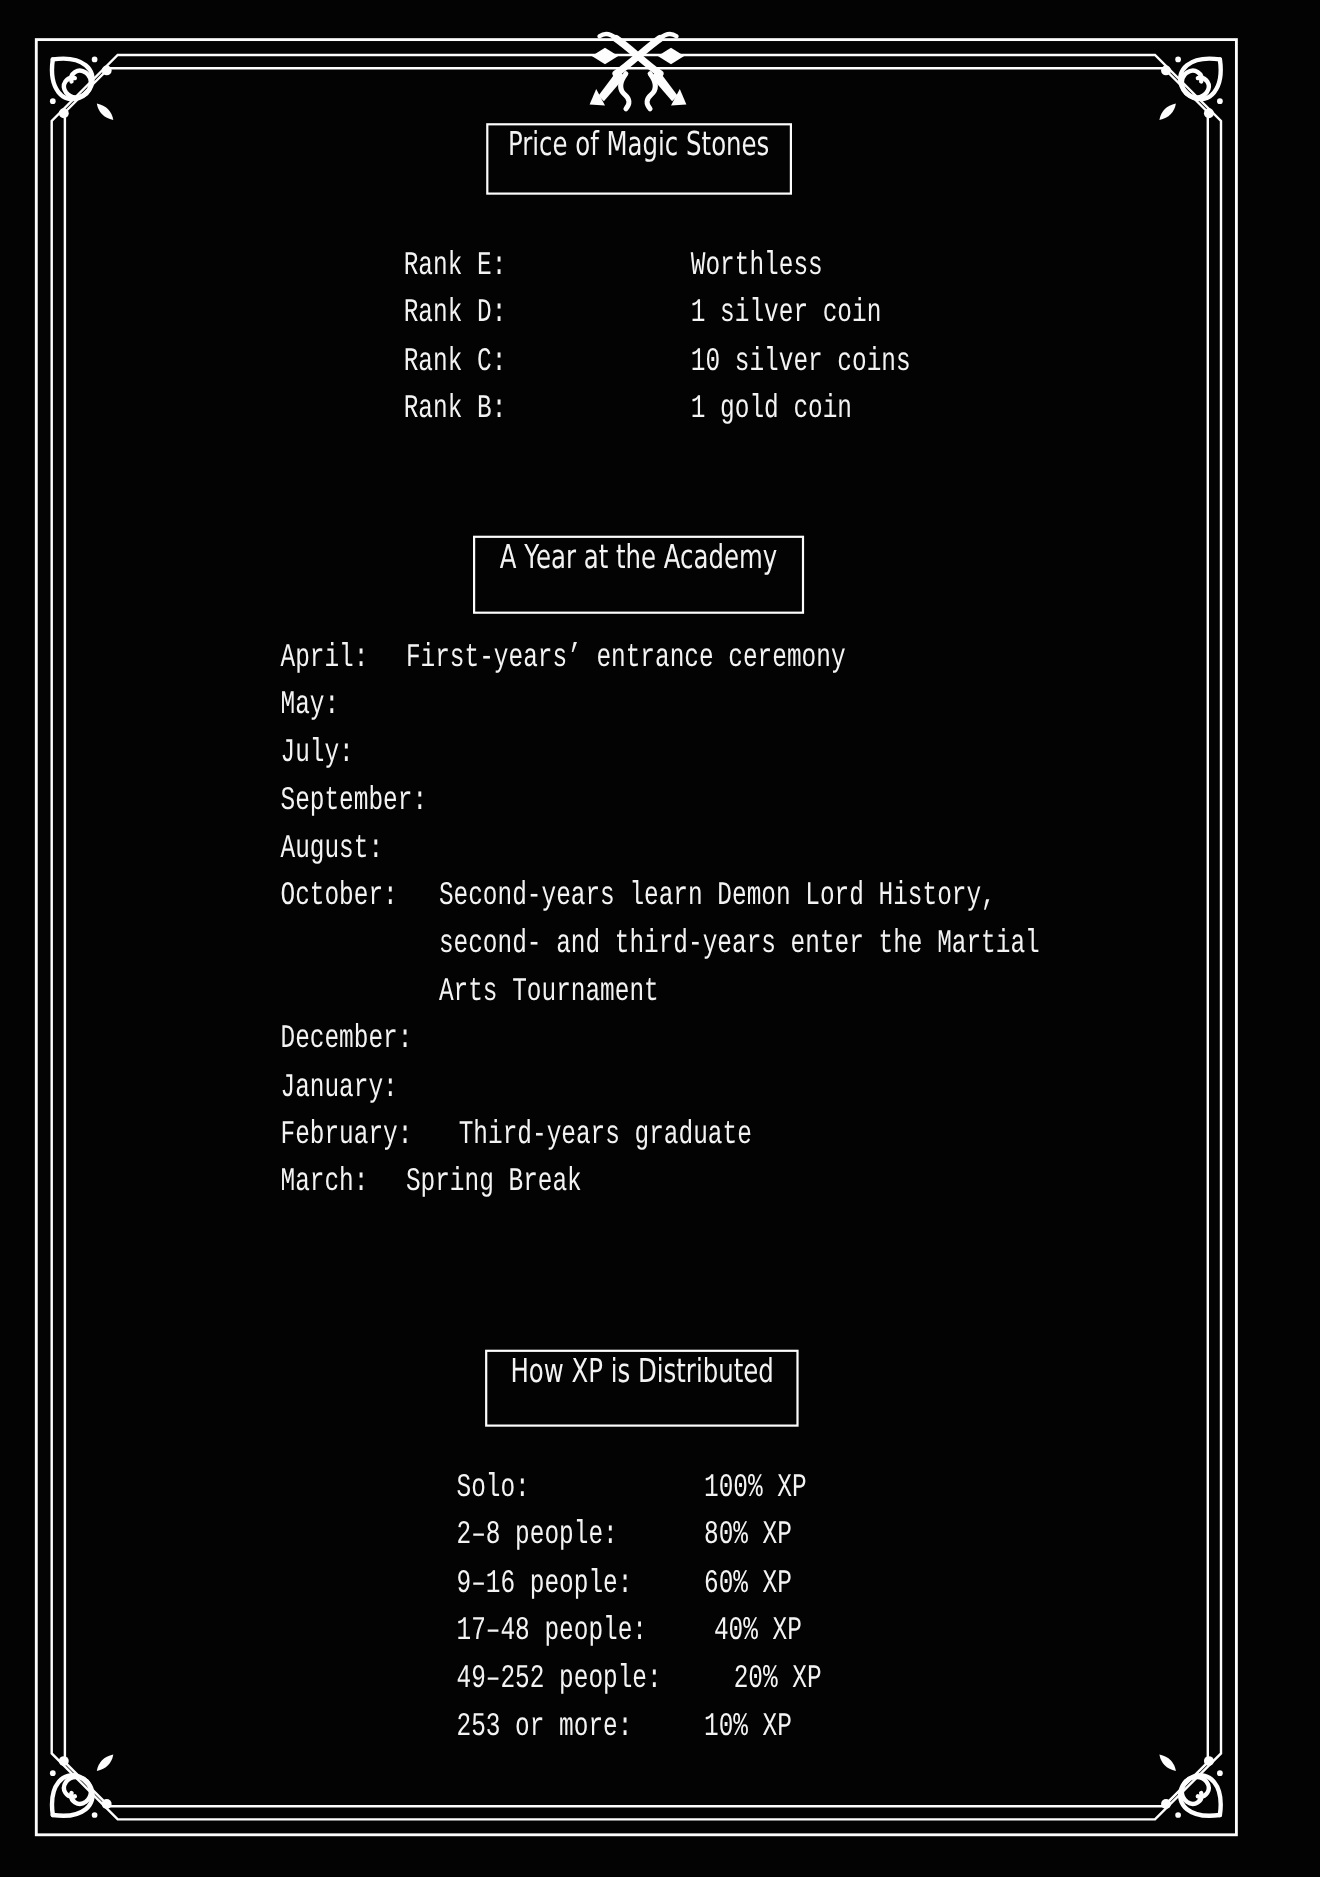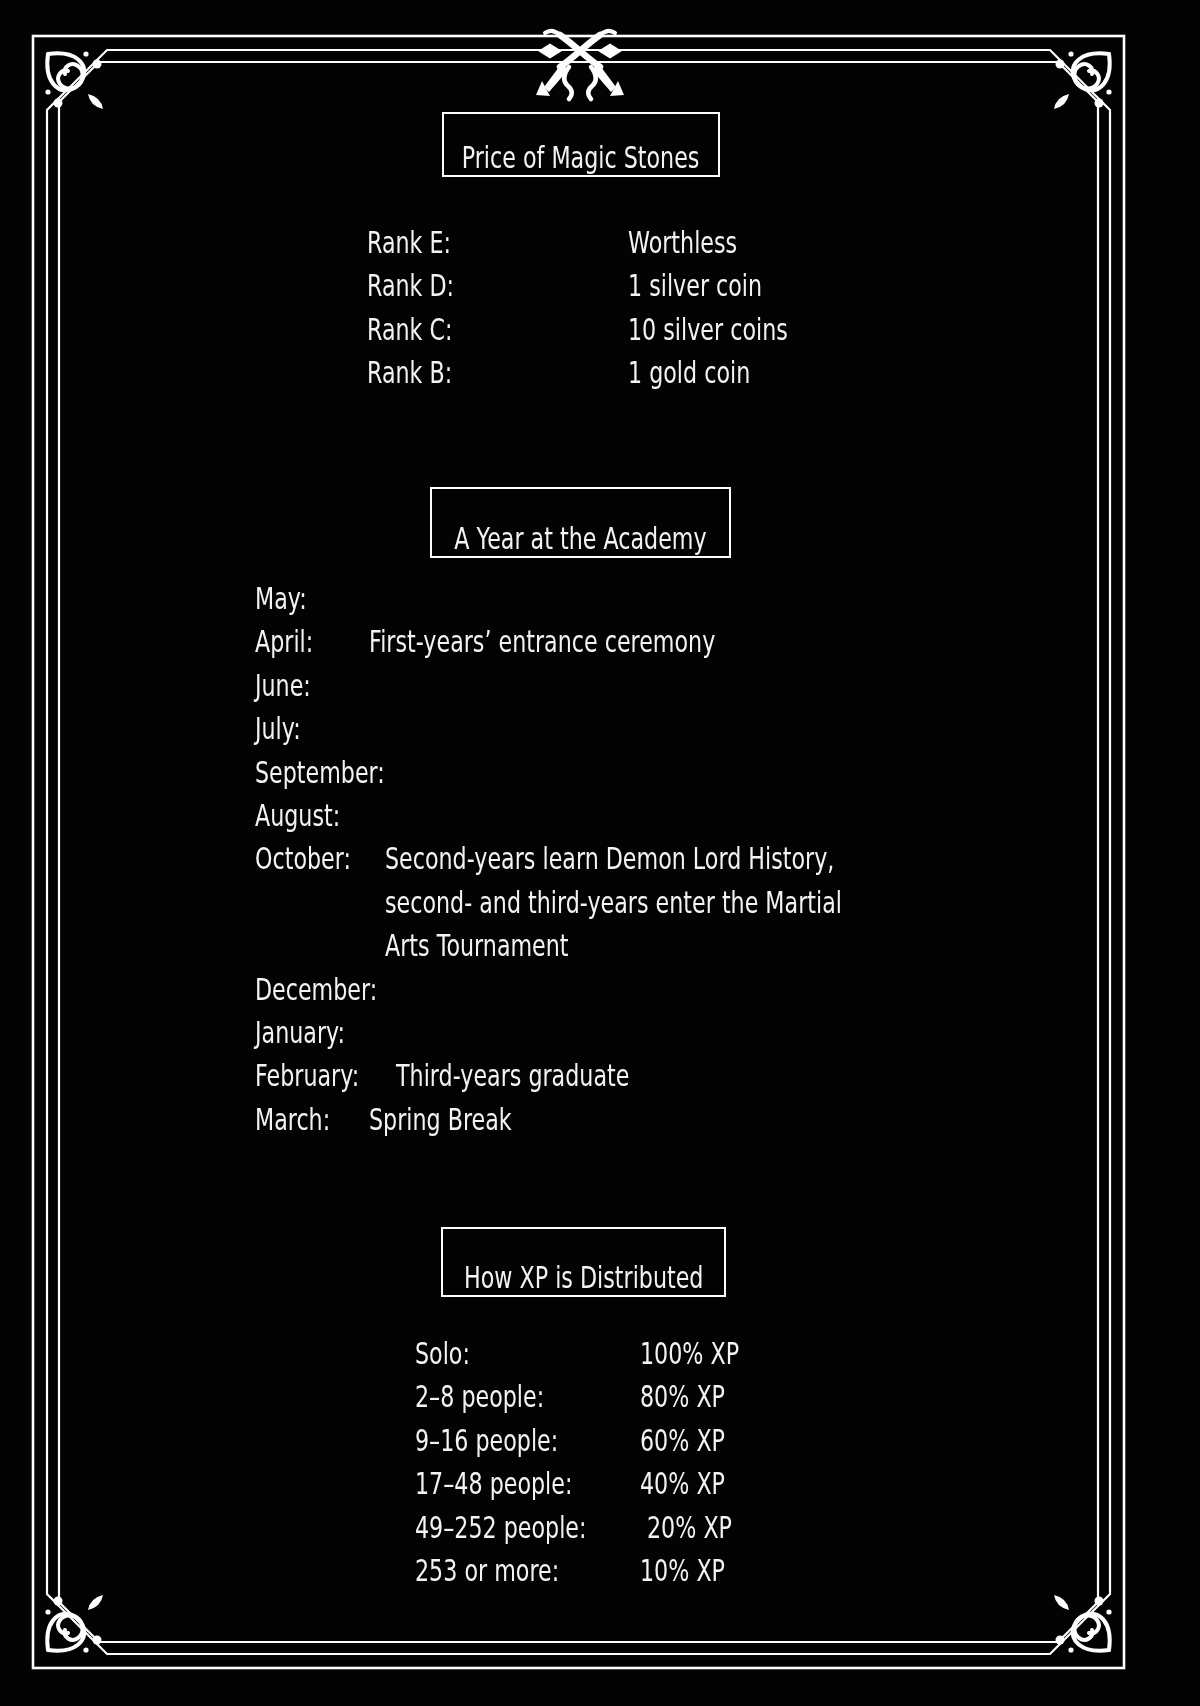--- a/index.html
+++ b/index.html
@@ -1,24 +1,24 @@
 <!DOCTYPE html>
 <html><head>
 <meta charset="utf-8">
 <style>
   html,body{margin:0;padding:0;background:#030303;}
   body{position:relative;width:1200px;height:1706px;overflow:hidden;
        font-family:"DejaVu Sans", sans-serif;color:#f3f3f3;}
   svg.border-art{position:absolute;left:0;top:0;z-index:0;}
   .titlebox{position:absolute;z-index:2;border:2.5px solid #fdfdfd;
-            display:flex;align-items:flex-end;justify-content:center;
+            display:flex;align-items:flex-start;justify-content:center;
             font-size:30px;}
   .title-txt{display:inline-block;transform:scaleX(0.74);transform-origin:50% 50%;
              white-space:nowrap;}
-  .list{position:absolute;z-index:2;font-size:30px;line-height:43.4px;}
+  .list{position:absolute;z-index:2;font-size:30px;line-height:43.4px;font-family:Liberation Mono, monospace;}
   .row{display:flex;align-items:flex-start;}
   .lbl{flex:0 0 var(--lw);}
   .txt{display:inline-block;transform:scaleX(0.74);transform-origin:0 50%;
        white-space:pre-line;}
   .lbl .txt{white-space:nowrap;}
   .ranks{left:367px;top:221px;--lw:261px;}
   .months{left:255px;top:577px;--lw:114px;}
   .xp{left:415px;top:1332px;--lw:225px;}
 </style>
 </head>
@@ -96,29 +96,25 @@
     <div class="val"><span class="txt">1 gold coin</span></div>
   </div>
 </div>
 
 <div class="titlebox" style="left:430px;top:487px;width:297px;height:67px">
   <span class="title-txt">A Year at the Academy</span>
 </div>
 
 <div class="list months">
   <div class="row">
-    <div class="lbl"><span class="txt">May:</span></div>
-    <div class="val"><span class="txt"></span></div>
-  </div>
-  <div class="row">
     <div class="lbl"><span class="txt">April:</span></div>
     <div class="val"><span class="txt">First-years’ entrance ceremony</span></div>
   </div>
   <div class="row">
-    <div class="lbl"><span class="txt">June:</span></div>
+    <div class="lbl"><span class="txt">May:</span></div>
     <div class="val"><span class="txt"></span></div>
   </div>
   <div class="row">
     <div class="lbl"><span class="txt">July:</span></div>
     <div class="val"><span class="txt"></span></div>
   </div>
   <div class="row">
     <div class="lbl"><span class="txt">September:</span></div>
     <div class="val"><span class="txt"></span></div>
   </div>

